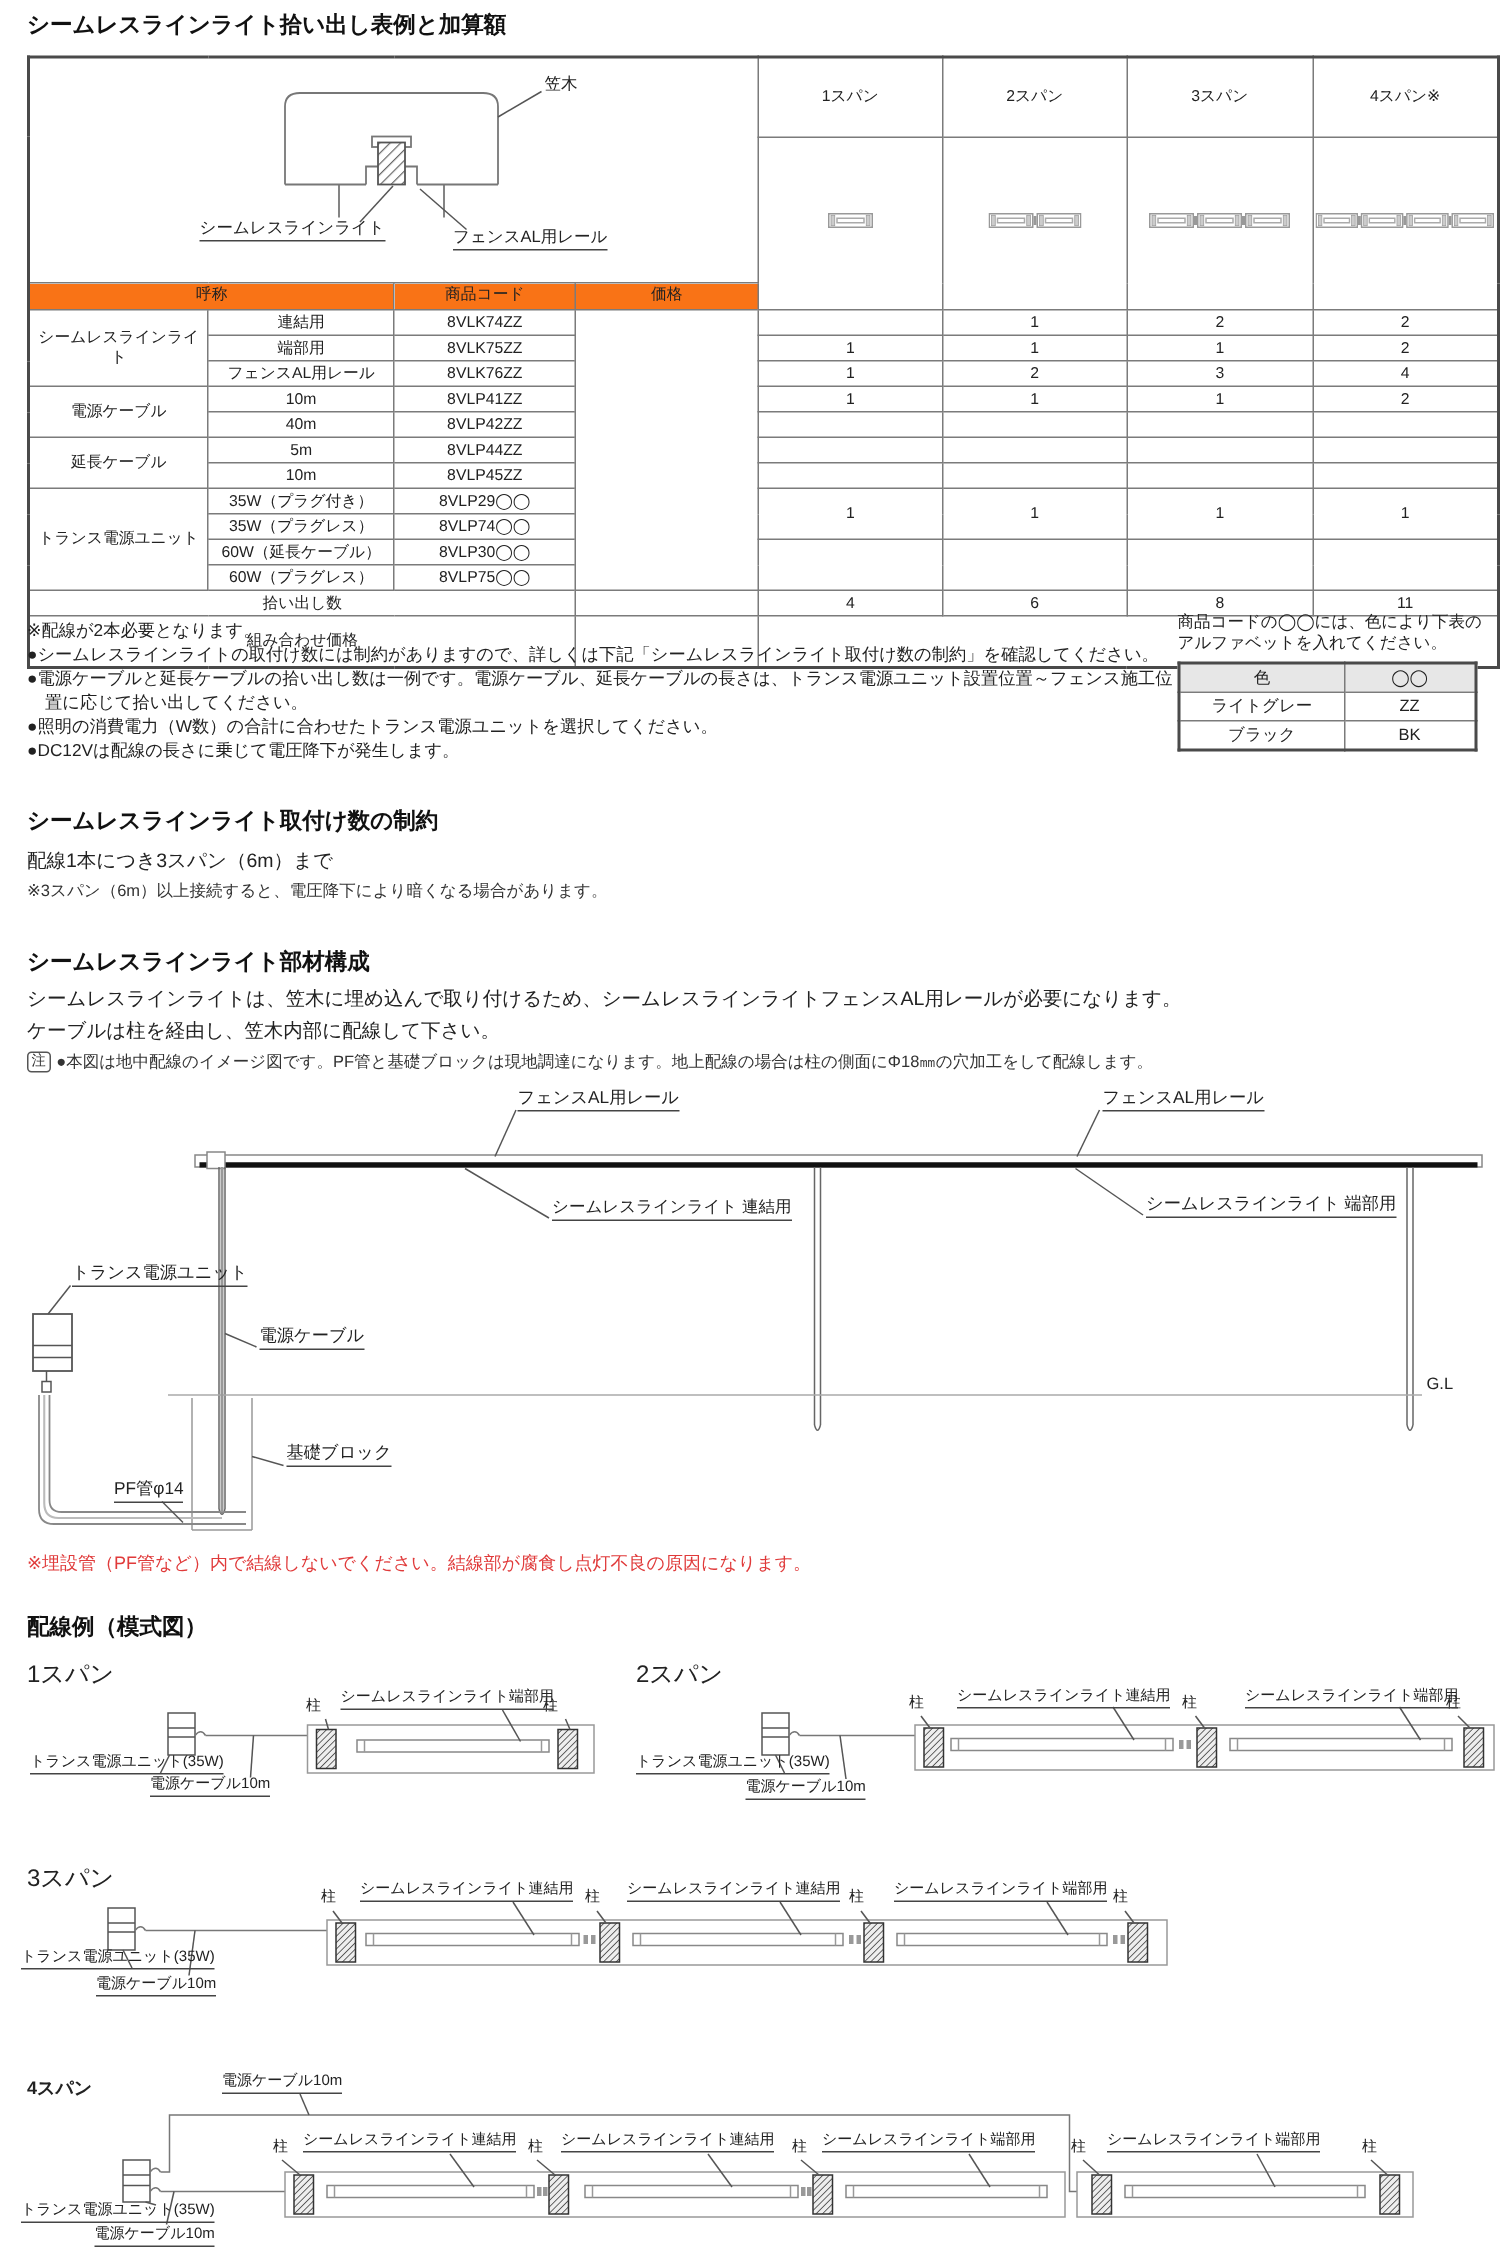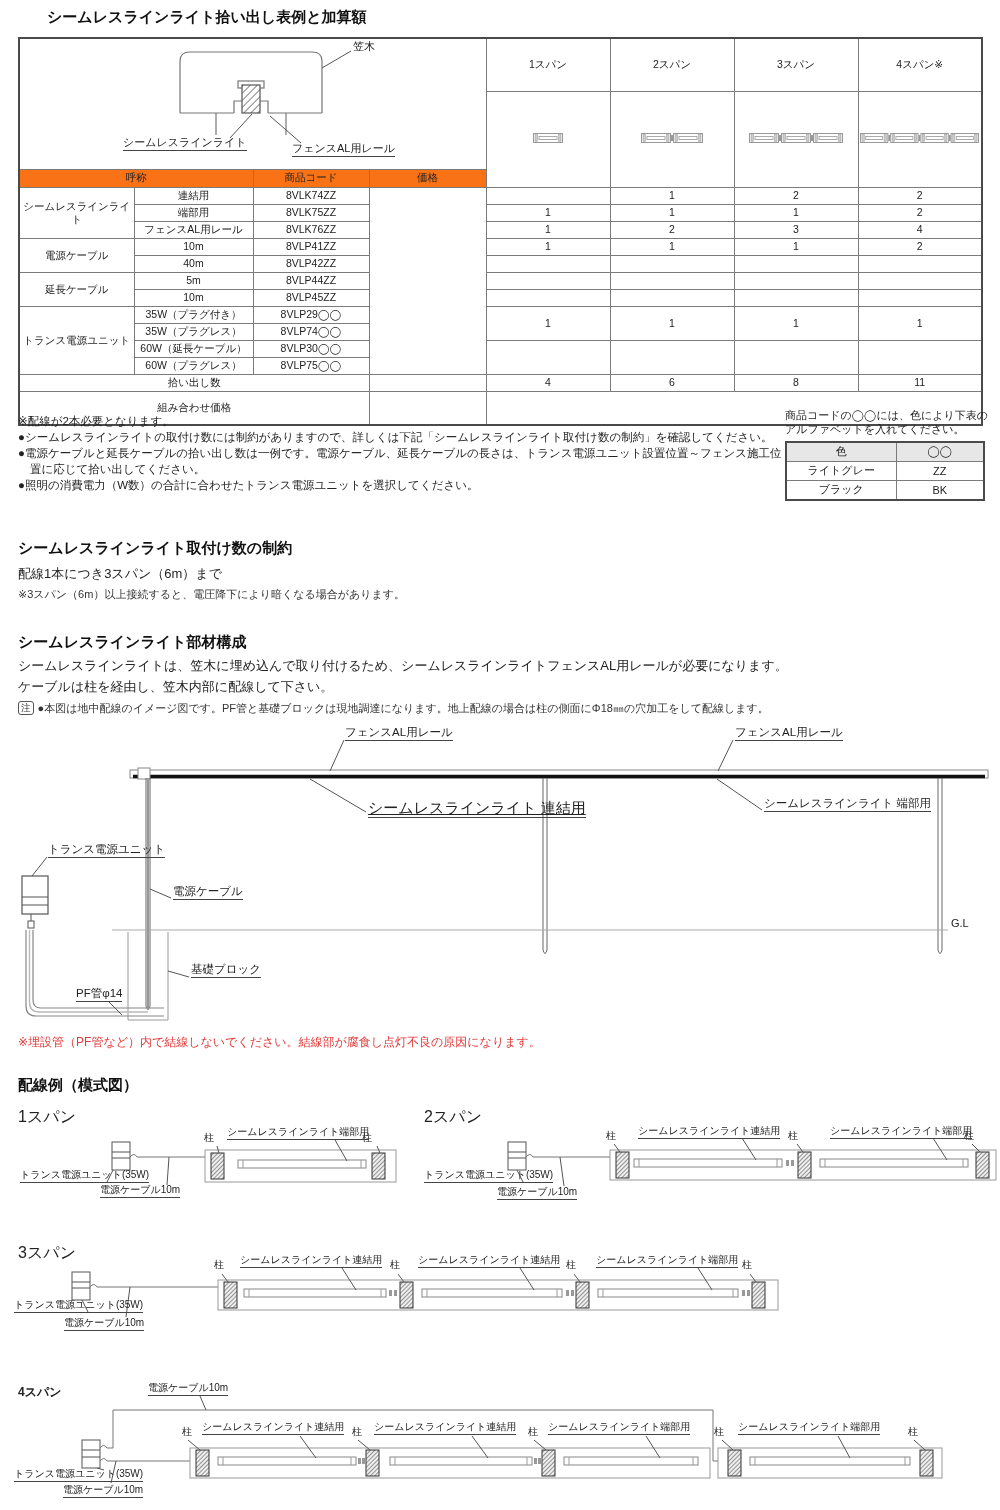--- a/index.html
+++ b/index.html
@@ -10,36 +10,36 @@
   .u{border-bottom:1px solid #444;padding-bottom:1px;}
   .sec{font-size:15px;font-weight:bold;color:#111;}
   .sub13{font-size:13px;color:#222;}
   .sub11{font-size:11px;color:#333;}
   .red{color:#e03a3a;}
   
   table.parts{border-collapse:collapse;border:2px solid #4a4a4a;background:#fff;table-layout:fixed;}
   table.parts td{border:1px solid #7b7b7b;font-size:10.5px;line-height:1.2;text-align:center;
                  vertical-align:middle;padding:0 1px;color:#222;overflow:hidden;}
   table.parts td.hd{background:#f97316;font-family:Liberation Mono, monospace;}
-  table.parts td.dgcell{padding:0;}
+  table.parts td.dgcell{padding:10px;}
   
   table.ctable{border-collapse:collapse;border:2px solid #4a4a4a;background:#fff;table-layout:fixed;}
   table.ctable td{border:1px solid #7b7b7b;font-size:11px;text-align:center;vertical-align:middle;
                   padding:0;color:#222;height:18px;}
   table.ctable td.hd{background:#e7e7e7;}
   .notemark{display:inline-block;border:1px solid #555;border-radius:3px;font-size:9.5px;
             padding:0 2px;margin-right:4px;line-height:1.3;vertical-align:1px;}
   .notes div{font-size:11.5px;line-height:1.32;padding-left:12px;text-indent:-12px;color:#222;margin-bottom:1px;}
 </style>
 </head>
 <body>
 
 <div id="page">
 
-  <div class="lbl sec" style="left:18px;top:8px;margin-left:29px;">シームレスラインライト拾い出し表例と加算額</div>
+  <div class="lbl sec" style="left:18px;top:8px;">シームレスラインライト拾い出し表例と加算額</div>
 
   <table class="parts abs" style="left:18px;top:37px;">
     <colgroup>
       <col style="width:115px">
         <col style="width:119px">
         <col style="width:116px">
         <col style="width:117px">
       <col style="width:124px">
         <col style="width:124px">
         <col style="width:124px">
@@ -269,20 +269,21 @@
       <td colspan="4"></td>
     </tr>
   </tbody>
     </table>
 
   <div class="abs notes" style="left:18px;top:414px;width:772px;">
     <div>※配線が2本必要となります。</div>
     <div>●シームレスラインライトの取付け数には制約がありますので、詳しくは下記「シームレスラインライト取付け数の制約」を確認してください。</div>
     <div>●電源ケーブルと延長ケーブルの拾い出し数は一例です。電源ケーブル、延長ケーブルの長さは、トランス電源ユニット設置位置～フェンス施工位置に応じて拾い出してください。</div>
     <div>●照明の消費電力（W数）の合計に合わせたトランス電源ユニットを選択してください。</div>
+    <div>●DC12Vは配線の長さに乗じて電圧降下が発生します。</div>
   </div>
 
   <div class="abs" style="left:785px;top:408px;width:205px;">
     <div style="font-size:11px;line-height:1.3;">商品コードの◯◯には、色により下表の</div>
     <div style="font-size:11px;line-height:1.3;">アルファベットを入れてください。</div>
     <table class="ctable" style="width:198px;margin-top:4px;">
       <colgroup>
           <col style="width:110px">
           <col style="width:88px">
         </colgroup>
@@ -359,21 +360,21 @@
       <line x1="189" y1="977" x2="168" y2="971"></line>
       <line x1="108" y1="1001" x2="122" y2="1015"></line>
       <line x1="344" y1="740" x2="330" y2="771"></line>
       <line x1="733" y1="740" x2="718" y2="771"></line>
       <line x1="310" y1="779" x2="366" y2="812"></line>
       <line x1="717" y1="779" x2="762" y2="810"></line>
     </g>
   </svg>
   <div class="lbl u" style="left:345px;top:726px;font-size:11.5px;">フェンスAL用レール</div>
   <div class="lbl u" style="left:735px;top:726px;font-size:11.5px;">フェンスAL用レール</div>
-  <div class="lbl u" style="left:368px;top:799px;font-size:15px;text-decoration:underline;">シームレスラインライト 連結用</div>
+  <div class="lbl u" style="left:368px;top:799px;font-size:11px;">シームレスラインライト 連結用</div>
   <div class="lbl u" style="left:764px;top:797px;font-size:11.5px;">シームレスラインライト 端部用</div>
   <div class="lbl u" style="left:48px;top:843px;font-size:11.5px;">トランス電源ユニット</div>
   <div class="lbl u" style="left:173px;top:885px;font-size:11.5px;">電源ケーブル</div>
   <div class="lbl u" style="left:191px;top:963px;font-size:11.5px;">基礎ブロック</div>
   <div class="lbl u" style="left:76px;top:987px;font-size:11.5px;">PF管φ14</div>
   <div class="lbl" style="left:951px;top:917px;font-size:11px;">G.L</div>
 
   <div class="lbl red" style="left:18px;top:1036px;font-size:12px;">※埋設管（PF管など）内で結線しないでください。結線部が腐食し点灯不良の原因になります。</div>
 
   <div class="lbl sec" style="left:18px;top:1076px;">配線例（模式図）</div>

